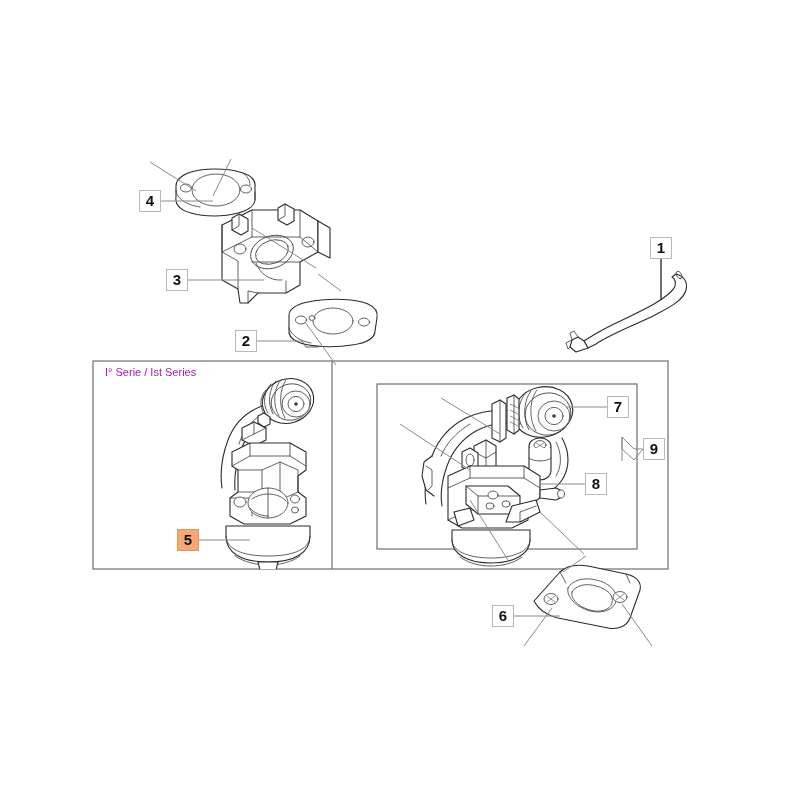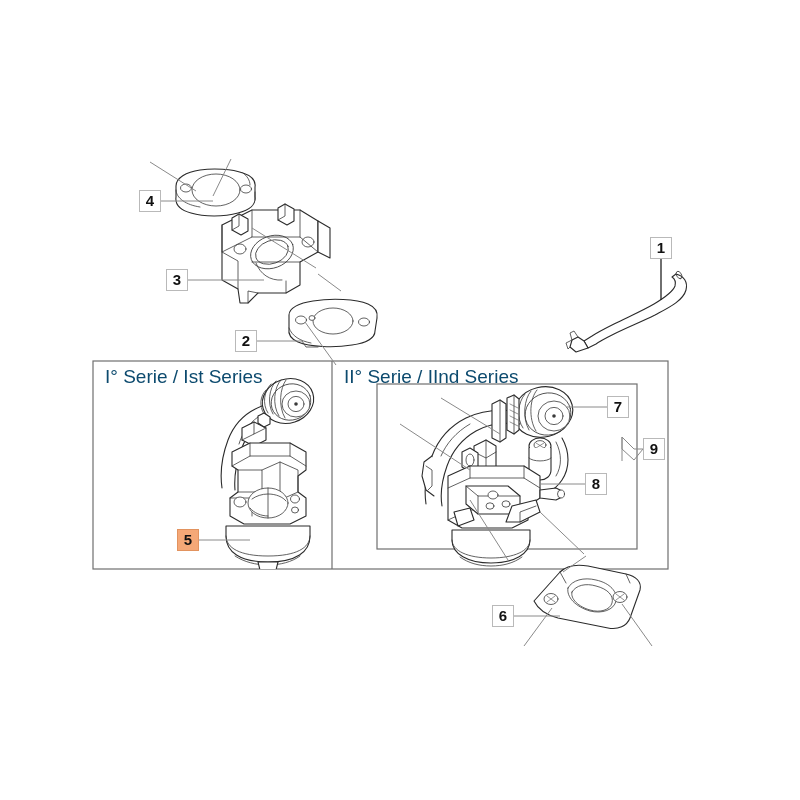--- a/index.html
+++ b/index.html
@@ -38,23 +38,23 @@
     z-index: 30;
   }
   .callout.highlight {
     background: #f5a877;
     border-color: #e2935f;
   }
   
   .panel-caption {
     position: absolute;
     font-family: "Liberation Sans", sans-serif;
-    font-size: 19px;
+    font-size: 11px;
     font-weight: 400;
-    color: #0c4a6e;
+    color: #a21caf;
     white-space: nowrap;
     z-index: 25;
   }
 </style>
 </head>
 <body>
 
 <div id="diagram-root">
 
   <svg id="art-layer" viewBox="0 0 800 800">
@@ -338,21 +338,20 @@
       <line class="lead" x1="441" y1="398" x2="500" y2="434"></line>
       <line class="lead" x1="508" y1="560" x2="470" y2="500"></line>
       <line class="lead" x1="584" y1="554" x2="540" y2="512"></line>
       <line class="lead" x1="563" y1="572" x2="586" y2="556"></line>
       <line class="lead" x1="552" y1="608" x2="524" y2="646"></line>
       <line class="lead" x1="622" y1="604" x2="652" y2="646"></line>
     </g>
   </svg>
 
   <div class="panel-caption" style="left:105px; top:366px;">I° Serie / Ist Series</div>
-  <div class="panel-caption" style="left:344px; top:366px;">II° Serie / IInd Series</div>
 
   <div class="callout" style="left:650px; top:237px;">1</div>
   <div class="callout" style="left:235px; top:330px;">2</div>
   <div class="callout" style="left:166px; top:269px;">3</div>
   <div class="callout" style="left:139px; top:190px;">4</div>
   <div class="callout highlight" style="left:177px; top:529px;">5</div>
   <div class="callout" style="left:492px; top:605px;">6</div>
   <div class="callout" style="left:607px; top:396px;">7</div>
   <div class="callout" style="left:585px; top:473px;">8</div>
   <div class="callout" style="left:643px; top:438px;">9</div>

